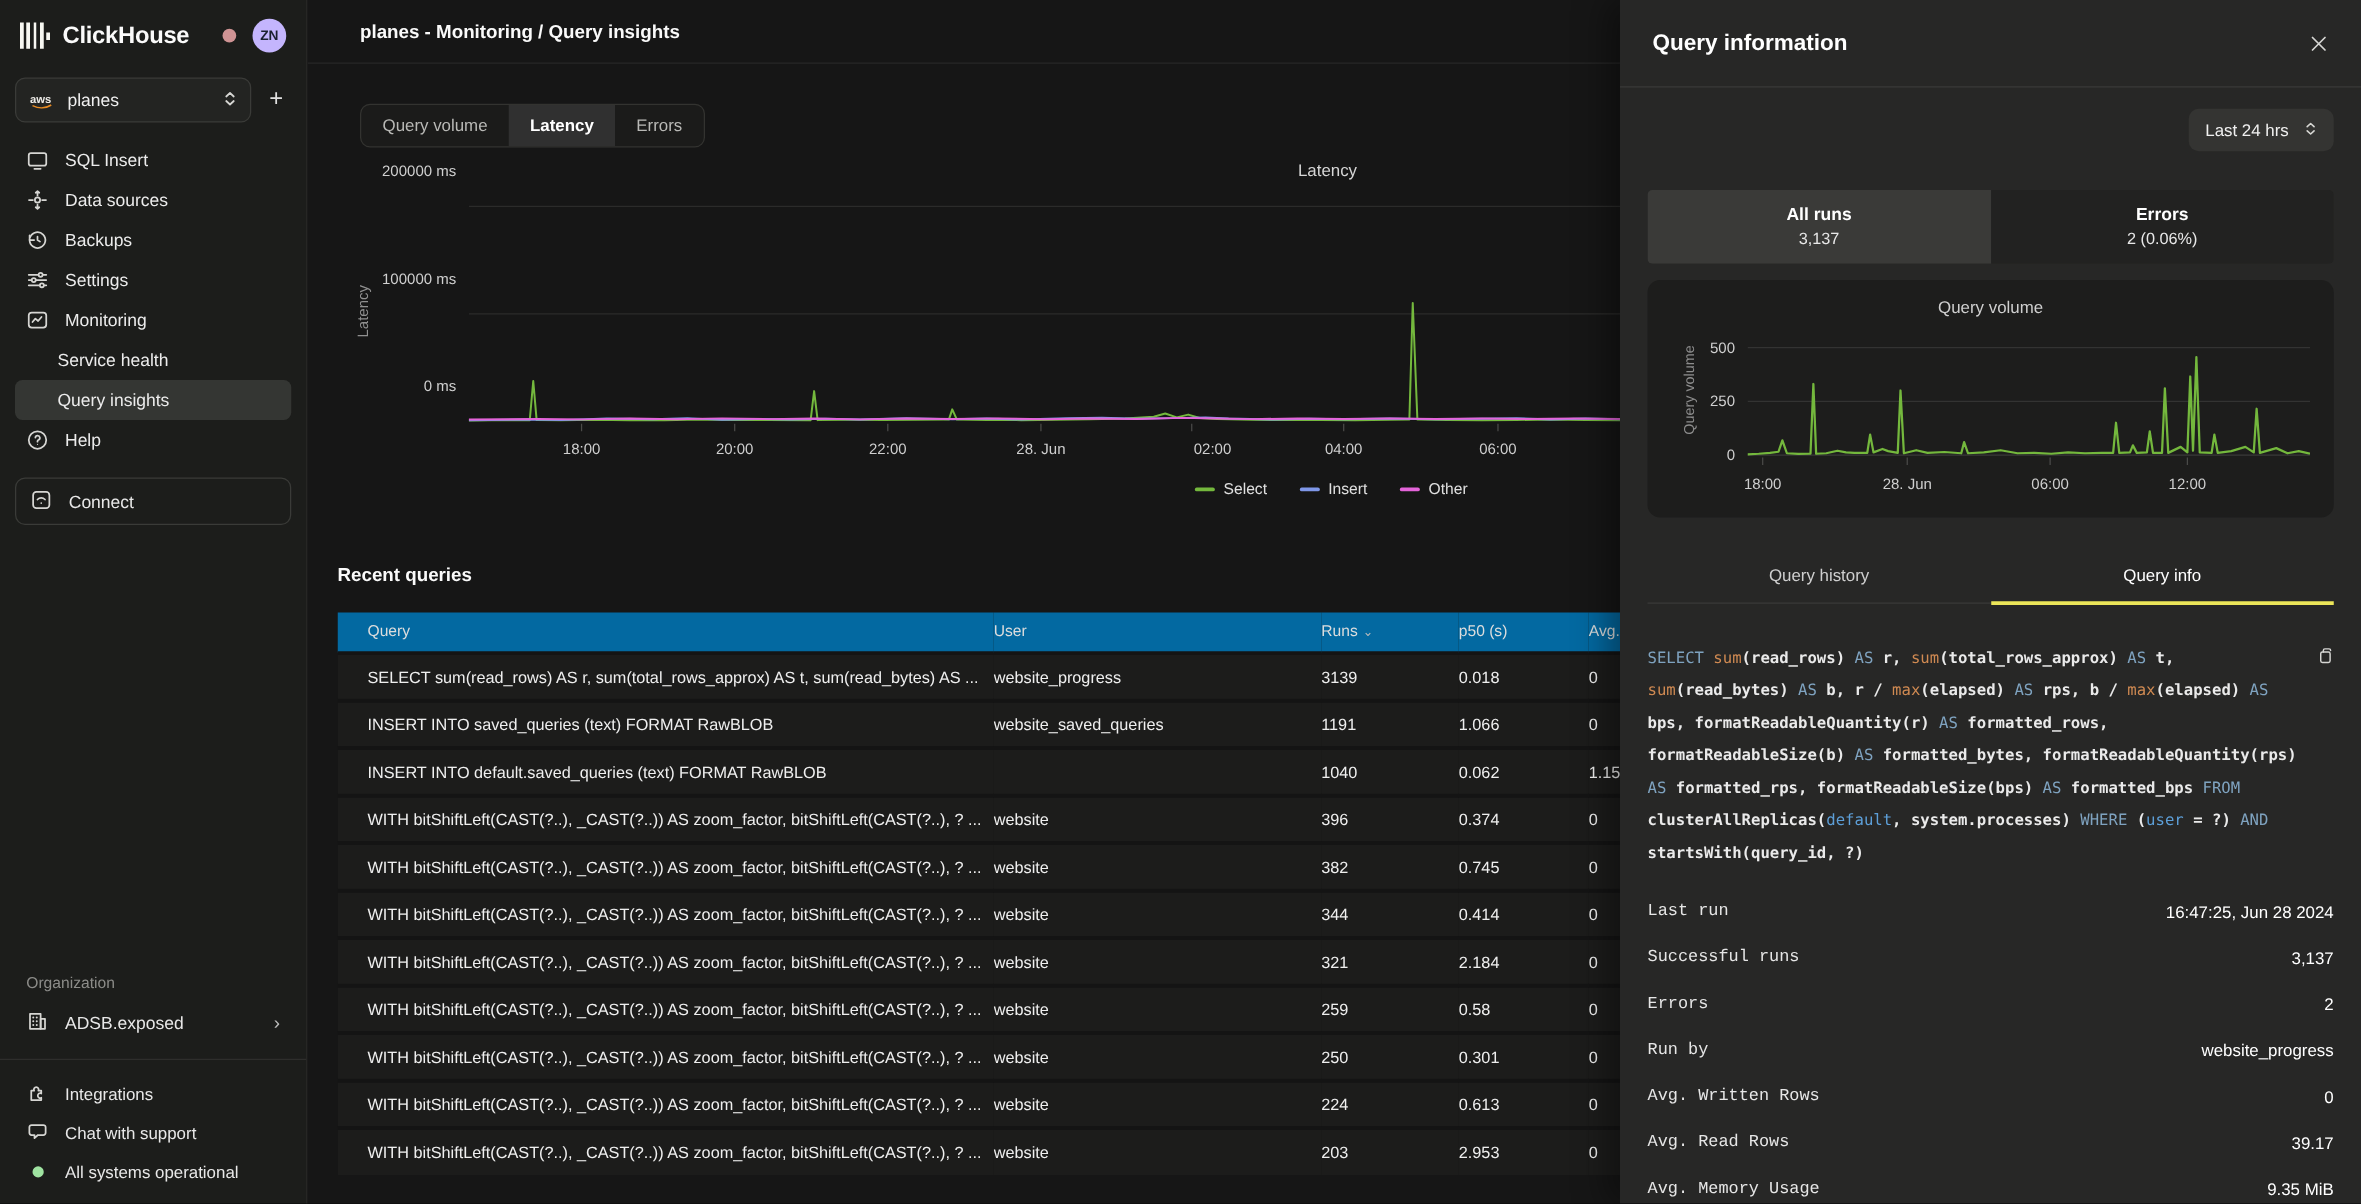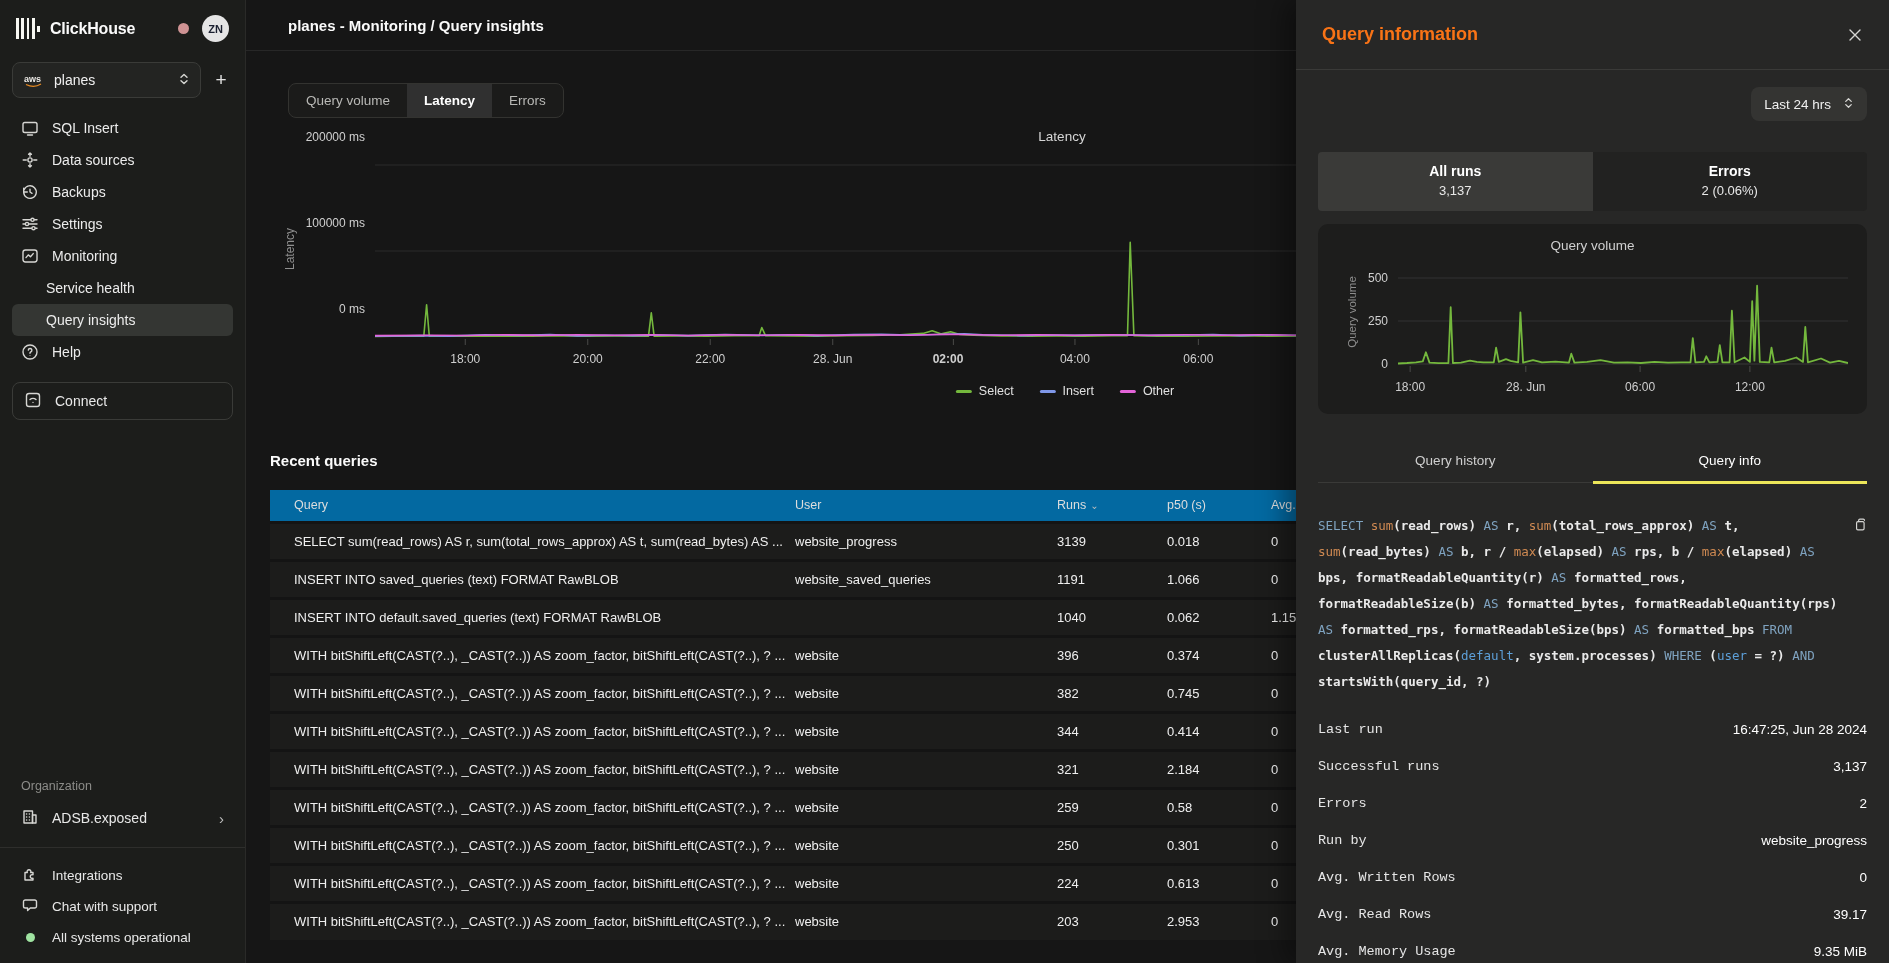--- a/index.html
+++ b/index.html
@@ -12,23 +12,23 @@
   
   .sidebar {
     position:absolute; left:0; top:0; bottom:0; width:246px;
     background:#1c1d1b; border-right:1px solid #2a2a28;
     display:flex; flex-direction:column; padding:0 12px 10px;
   }
   .logo-row { display:flex; align-items:center; padding:15px 4px 8px; }
   .logo-mark { display:flex; align-items:center; gap:2.5px; height:22px; margin-right:10px; }
   .logo-mark i { display:block; width:2.8px; height:21px; background:#f7f7f2; }
   .logo-mark i.dotbar { height:6px; }
-  .logo-text { font-size:16px; font-weight:700; color:#fafafa; letter-spacing:-0.2px; }
+  .logo-text { font-size:19px; font-weight:700; color:#fafafa; letter-spacing:-0.2px; }
   .status-dot { width:11px; height:11px; border-radius:50%; background:#cf9394; margin-left:auto; }
-  .avatar { width:27px; height:27px; border-radius:50%; background:#e5e5e5; color:#1b2030;
+  .avatar { width:27px; height:27px; border-radius:50%; background:#c4b5fd; color:#1b2030;
     display:flex; align-items:center; justify-content:center; font-size:11px; font-weight:700; margin-left:13px;text-align:right; }
   .service-row { display:flex; align-items:center; gap:8px; margin:12px 0 14px; }
   .service-select { flex:1; height:36px; border:1px solid #3a3b38; background:#232422; border-radius:8px;
     display:flex; align-items:center; gap:9px; padding:0 10px; font-size:14px; color:#f0f0f0; cursor:pointer; }
   .updown { margin-left:auto; color:#bdbdbd; }
   .add-btn { width:24px; text-align:center; font-size:19px; color:#e0e0e0; cursor:pointer; }
   .nav-item { display:flex; align-items:center; gap:13px; height:32px; padding:0 9px; border-radius:6px;
     font-size:14px; color:#ececec; cursor:pointer; }
   .nav-item .icn { width:18px; height:18px; display:flex; align-items:center; justify-content:center; color:#d6d6d3; }
   .nav-item.indent { padding-left:34px; }
@@ -69,21 +69,21 @@
     font-size:12.5px; color:#dddddd; white-space:nowrap; }
   table.queries td { background:#1c1c1b; height:38px; font-size:13px; color:#efefef;
     white-space:nowrap; overflow:hidden; }
   table.queries tbody tr { border-top:3px solid #141414; }
   table.queries th:first-child, table.queries td:first-child { padding-left:24px; }
   .sort-chev { font-size:10px; color:#bbb; margin-left:4px; }
   
   .panel { position:absolute; right:0; top:0; bottom:0; width:593px; background:#272726;
     box-shadow:-10px 0 26px rgba(0,0,0,.4); }
   .panel-header { height:70px; border-bottom:1px solid #3a3a38; display:flex; align-items:center; padding:0 26px; }
-  .panel-title { font-size:18px; font-weight:700; color:#f97316; }
+  .panel-title { font-size:18px; font-weight:700; color:#ffffff; }
   .close-btn { margin-left:auto; cursor:pointer; color:#e0e0e0; display:flex; }
   .panel-body { padding:0 22px; }
   .time-row { display:flex; justify-content:flex-end; margin-top:17px; }
   .time-select { height:34px; background:#343432; border-radius:8px; display:flex; align-items:center;
     gap:12px; padding:0 13px; font-size:13.5px; color:#f0f0f0; cursor:pointer; }
   .toggle { display:flex; margin-top:31px; border-radius:4px; overflow:hidden; }
   .toggle-cell { flex:1; padding:11px 0 13px; text-align:center; cursor:pointer; }
   .toggle-cell.on { background:#3a3a38; }
   .toggle-cell.off { background:#222221; }
   .toggle-label { font-size:14px; font-weight:700; color:#ffffff; }
@@ -288,21 +288,21 @@
             <polyline points="0.0,186.4 18.4,186.2 36.8,186.1 48.8,186.1 51.6,154.8 54.3,186.1 73.7,186.3 101.3,185.9 128.9,186.2 156.6,186.1 184.2,185.6 211.8,186.1 239.5,186.0 273.5,186.1 276.3,162.9 279.1,186.1 303.9,185.9 331.6,186.1 359.2,185.8 384.1,185.7 386.8,177.5 390.5,185.7 414.4,186.0 442.1,186.1 469.7,185.8 497.3,185.5 525.0,184.8 548.0,183.4 557.2,180.8 566.4,183.9 575.6,181.7 584.8,184.4 598.6,185.3 626.3,185.9 653.9,186.1 681.5,186.0 709.2,186.1 736.8,185.8 752.5,185.6 755.2,92.4 758.9,185.6 782.9,186.1 810.5,186.3 838.1,186.0 865.7,185.6 893.4,186.1 921.0,186.2" fill="none" stroke="#74b83d" stroke-width="1.6" stroke-linejoin="round"></polyline>
             <polyline points="0.0,186.2 46.1,185.6 73.7,186.1 110.5,184.8 147.4,185.4 175.0,184.5 202.6,185.9 230.3,185.2 257.9,185.6 285.5,185.0 313.1,185.6 350.0,184.5 386.8,185.4 414.4,184.8 442.1,185.6 478.9,184.5 506.6,184.2 534.2,185.0 561.8,184.5 589.4,183.9 607.9,184.8 644.7,185.6 672.3,185.0 700.0,185.4 736.8,184.8 773.6,185.4 810.5,185.0 838.1,184.5 865.7,185.6 893.4,184.8 921.0,185.4" fill="none" stroke="#7f97e8" stroke-width="1.6" stroke-linejoin="round"></polyline>
             <polyline points="0.0,185.6 55.3,185.2 92.1,185.5 128.9,184.8 165.8,185.4 202.6,184.7 239.5,185.3 276.3,184.8 313.1,185.5 350.0,184.8 386.8,185.2 423.7,184.7 460.5,185.4 497.3,184.8 534.2,185.2 571.0,184.3 598.6,184.8 626.3,185.3 663.1,184.8 700.0,185.2 736.8,184.7 773.6,185.2 810.5,184.8 847.3,185.2 884.2,184.8 921.0,185.2" fill="none" stroke="#e464d9" stroke-width="1.6" stroke-linejoin="round"></polyline>
           </svg>
       </div>
       <div class="xticks" id="latency-xticks">
           <span style="left: 90.258px;">18:00</span>
           <span style="left: 212.751px;">20:00</span>
           <span style="left: 335.244px;">22:00</span>
           <span style="left: 457.737px;">28. Jun</span>
-          <span style="left: 573px; font-weight: bold;">02:00</span>
+          <span style="left: 595px;">02:00</span>
           <span style="left: 699.96px;">04:00</span>
           <span style="left: 823.374px;">06:00</span>
         </div>
       <div class="legend" id="latency-legend">
           <span class="legend-item">
             <span class="legend-dash" style="background: rgb(116, 184, 61);"></span>
             <span>Select</span>
           </span>
           <span class="legend-item">
             <span class="legend-dash" style="background: rgb(127, 151, 232);"></span>

